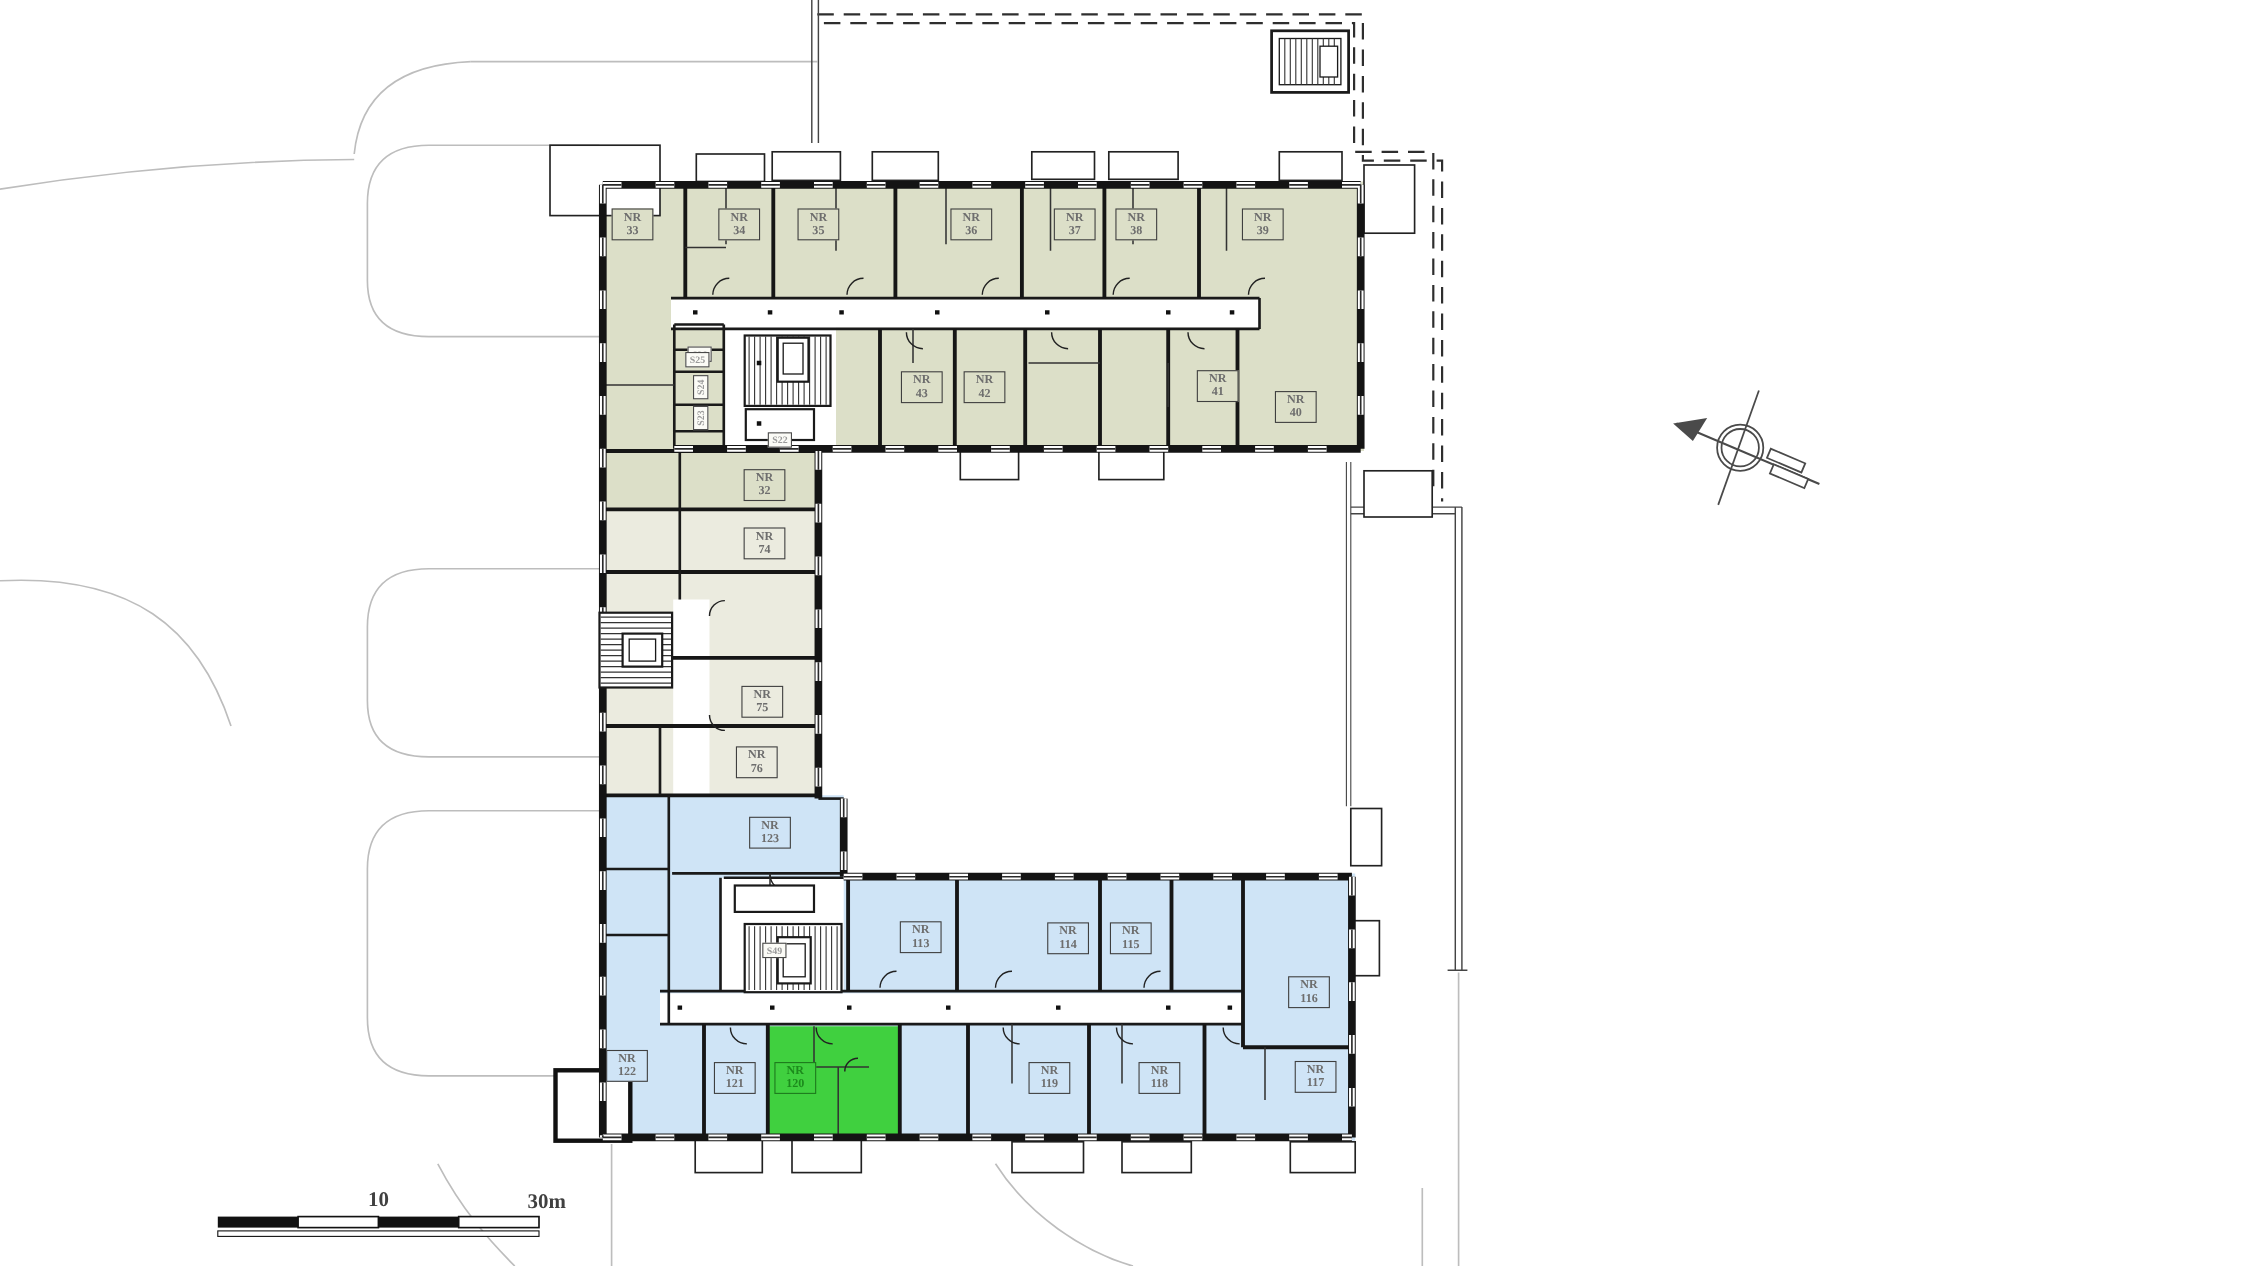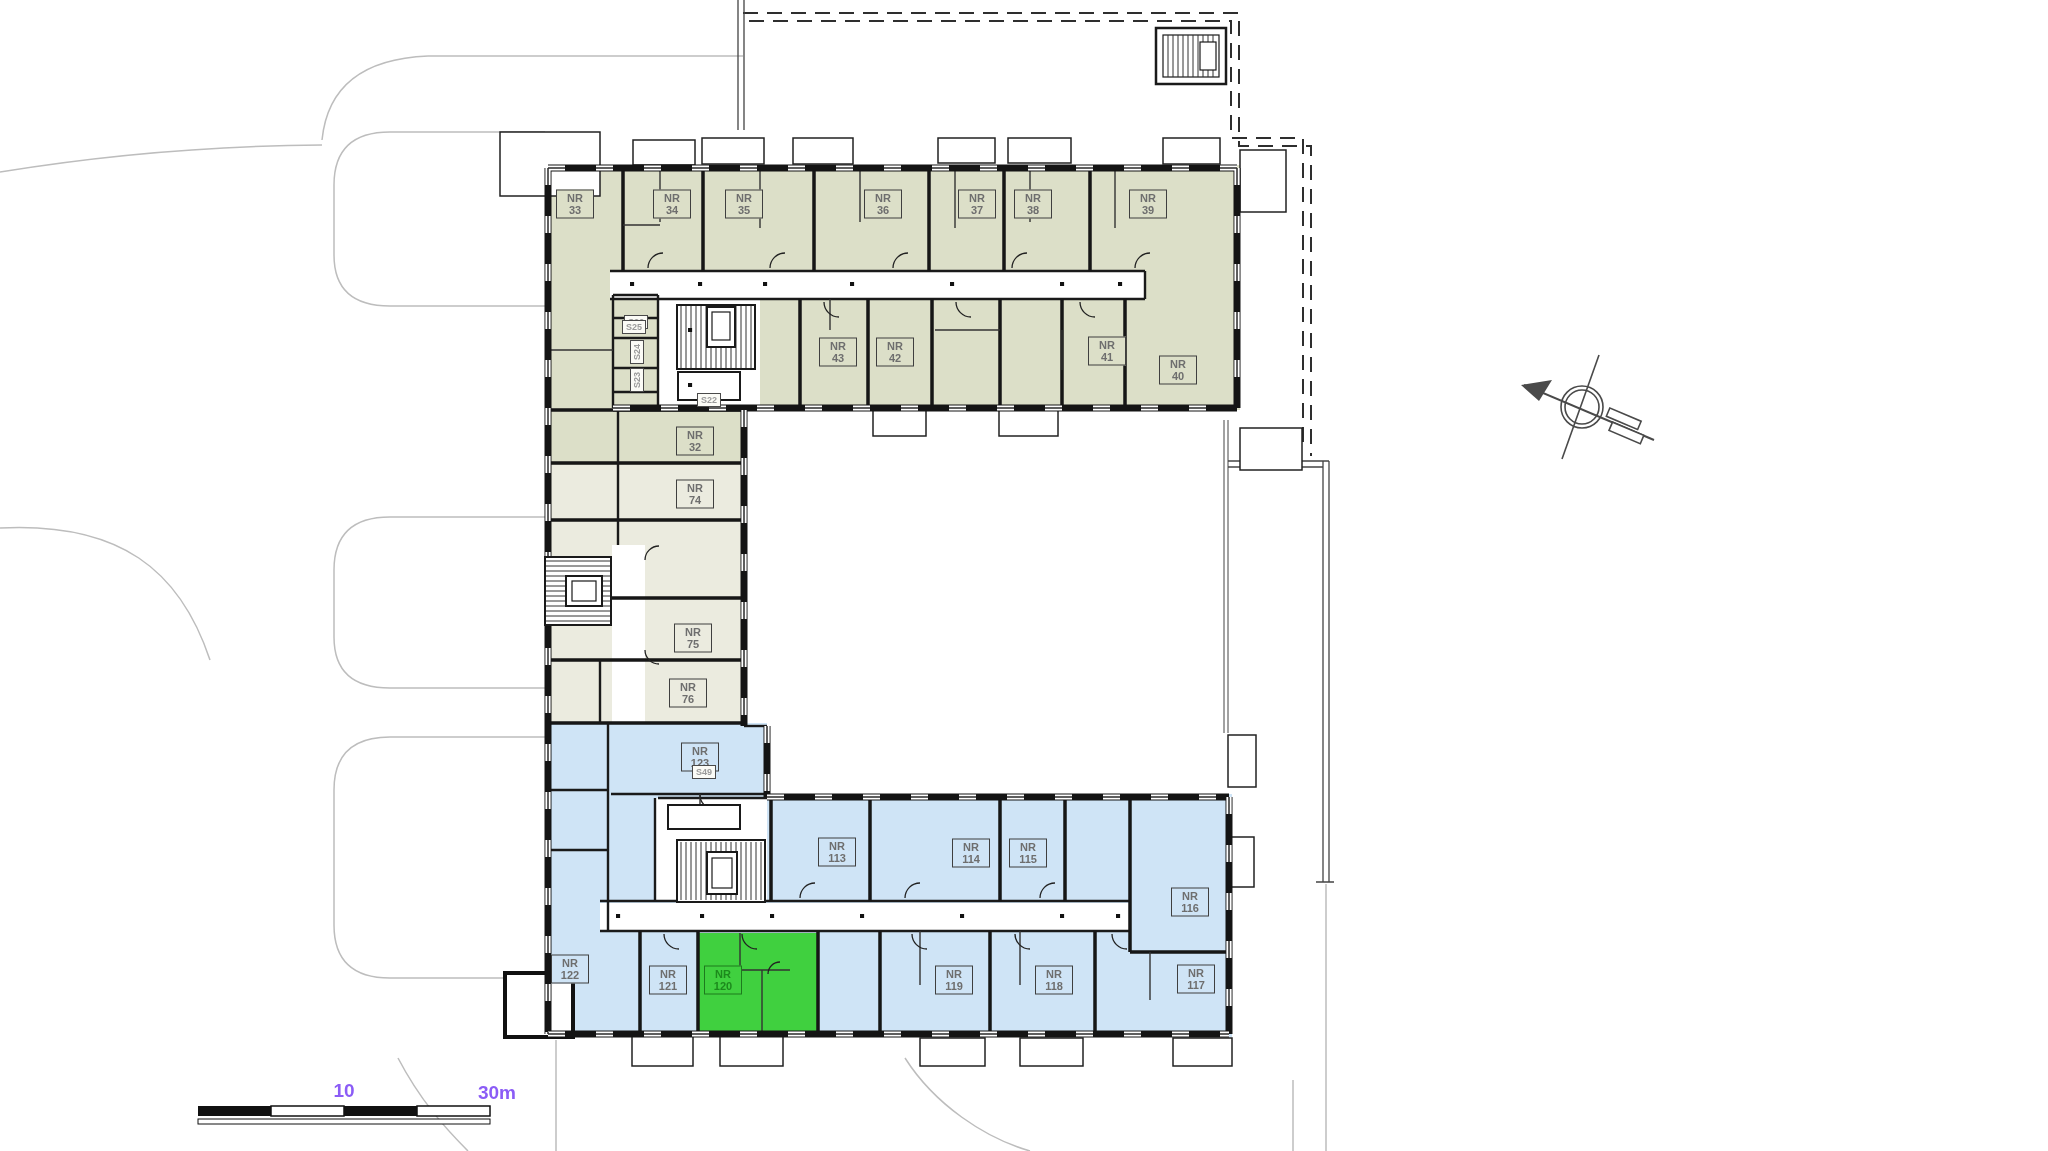--- a/index.html
+++ b/index.html
@@ -1,31 +1,31 @@
 <!DOCTYPE html>
 <html><head>
 <meta charset="utf-8">
 <style>
   html,body{margin:0;padding:0;background:#fff;}
   .plan{position:relative;width:2048px;height:1151px;background:#fff;overflow:hidden;
-        font-family:Liberation Sans, sans-serif;}
+        font-family:Liberation Serif, serif;}
   .plan svg{position:absolute;left:0;top:0;}
   
   .rl{position:absolute;transform:translate(-50%,-50%);border:1.6px solid #3f3f3f;
       color:#6e6e6e;font-weight:700;font-size:11px;line-height:11.5px;text-align:center;
       white-space:pre-line;padding:2px 4px;min-width:28px;z-index:5;}
   .olive{background:#dcdfc8;}
   .cream{background:#ebebdf;}
   .blue{background:#cfe4f6;}
   .green{background:#40d03f;color:#1c8a1c;border-color:#1d7a1d;}
   .sl{position:absolute;transform:translate(-50%,-50%);border:1.4px solid #4a4a4a;
       color:#9a9a9a;font-weight:700;font-size:9px;line-height:10px;padding:1px 3px;
       background:#fbfbf6;z-index:5;}
   .vert{transform:translate(-50%,-50%) rotate(-90deg);}
-  .scale-num{position:absolute;transform:translate(-50%,-50%);color:#8b5cf6;
+  .scale-num{position:absolute;transform:translate(-50%,-50%);color:#404040;
       font-weight:700;font-size:19px;z-index:5;}
   
   .wt{stroke:#141414;stroke-width:7;fill:none;}
   .wg{stroke:#ffffff;stroke-width:5.2;fill:none;stroke-dasharray:17 31;}
   .wl{stroke:#2a2a2a;stroke-width:1.5;fill:none;stroke-dasharray:17 31;}
   .iw{stroke:#161616;stroke-width:3.5;fill:none;}
   .iw2{stroke:#1a1a1a;stroke-width:2.4;fill:none;}
   .pt{stroke:#333;stroke-width:1.4;fill:none;}
   .door{stroke:#222;stroke-width:1.3;fill:none;}
   .balc{fill:#fff;stroke:#222;stroke-width:1.5;}
@@ -268,21 +268,21 @@
 32</div>
   <div class="rl cream" style="left:695px;top:494px">NR
 74</div>
   <div class="rl cream" style="left:693px;top:638px">NR
 75</div>
   <div class="rl cream" style="left:688px;top:693px">NR
 76</div>
 
   <div class="rl blue" style="left:700px;top:757px">NR
 123</div>
-  <div class="sl" style="left:704px;top:772px">S49</div>
+  <div class="sl" style="left:704px;top:864px">S49</div>
   <div class="rl blue" style="left:837px;top:852px">NR
 113</div>
   <div class="rl blue" style="left:971px;top:853px">NR
 114</div>
   <div class="rl blue" style="left:1028px;top:853px">NR
 115</div>
   <div class="rl blue" style="left:1190px;top:902px">NR
 116</div>
 
   <div class="rl blue" style="left:570px;top:969px">NR

